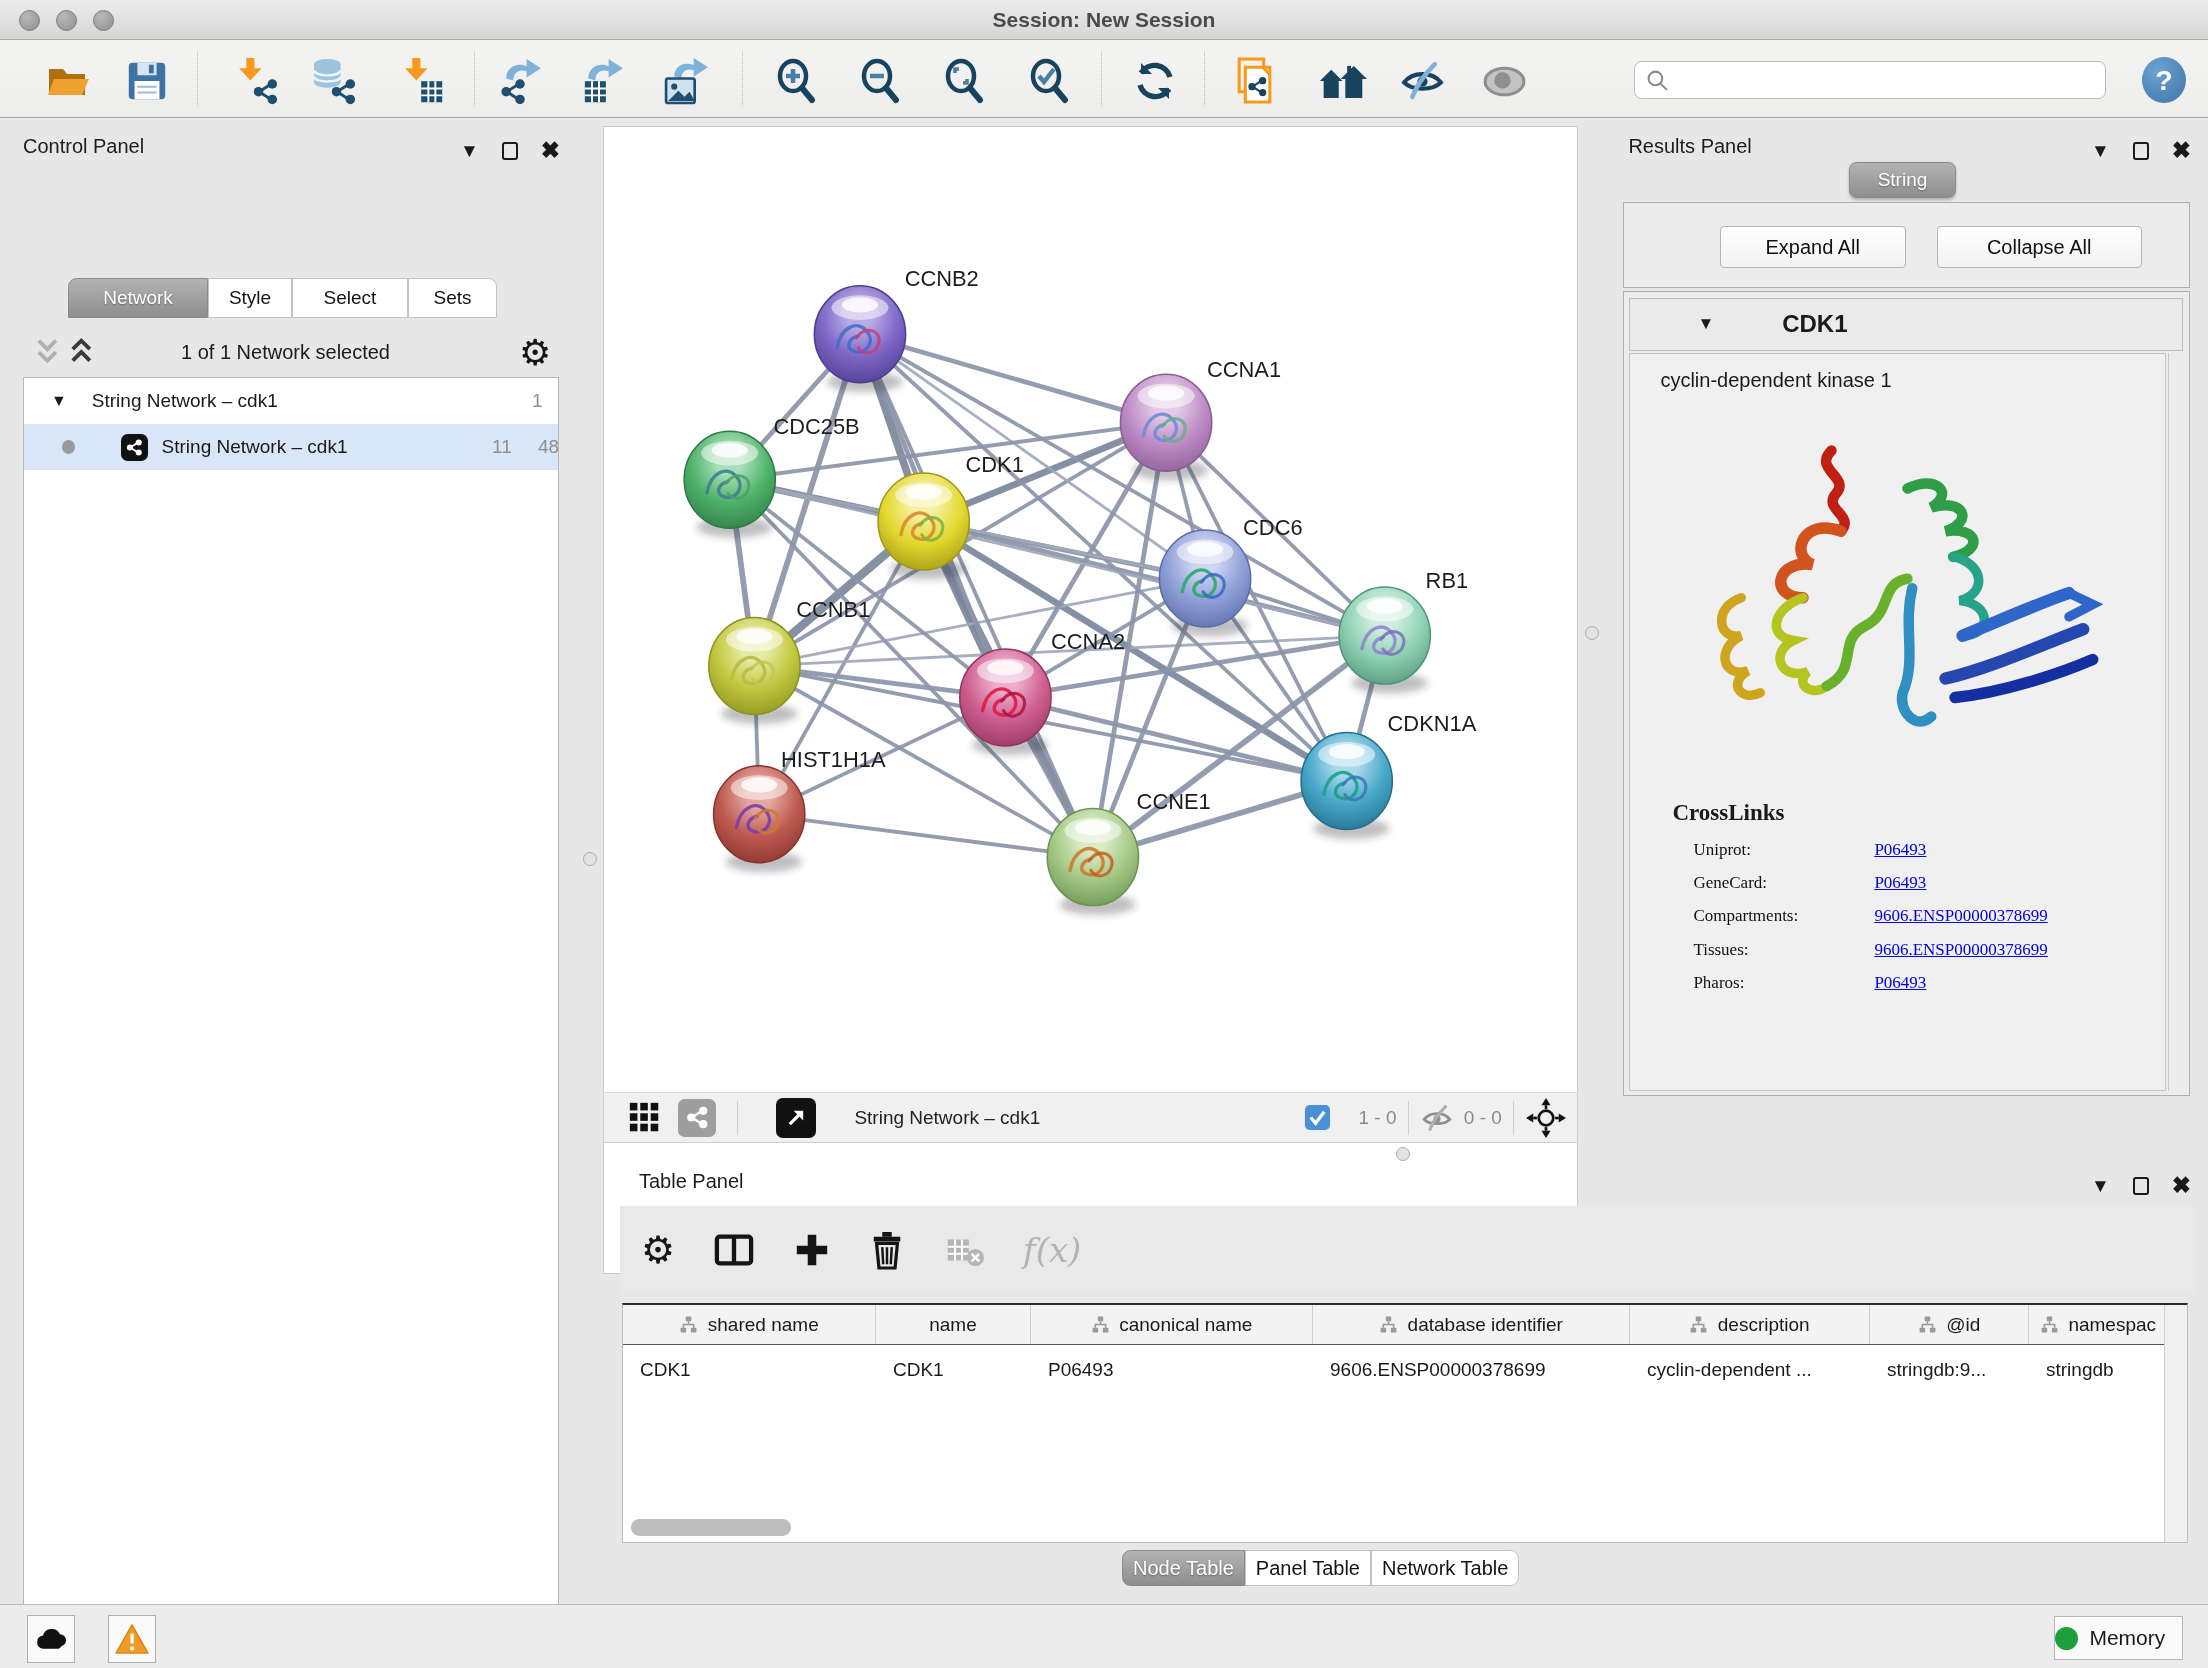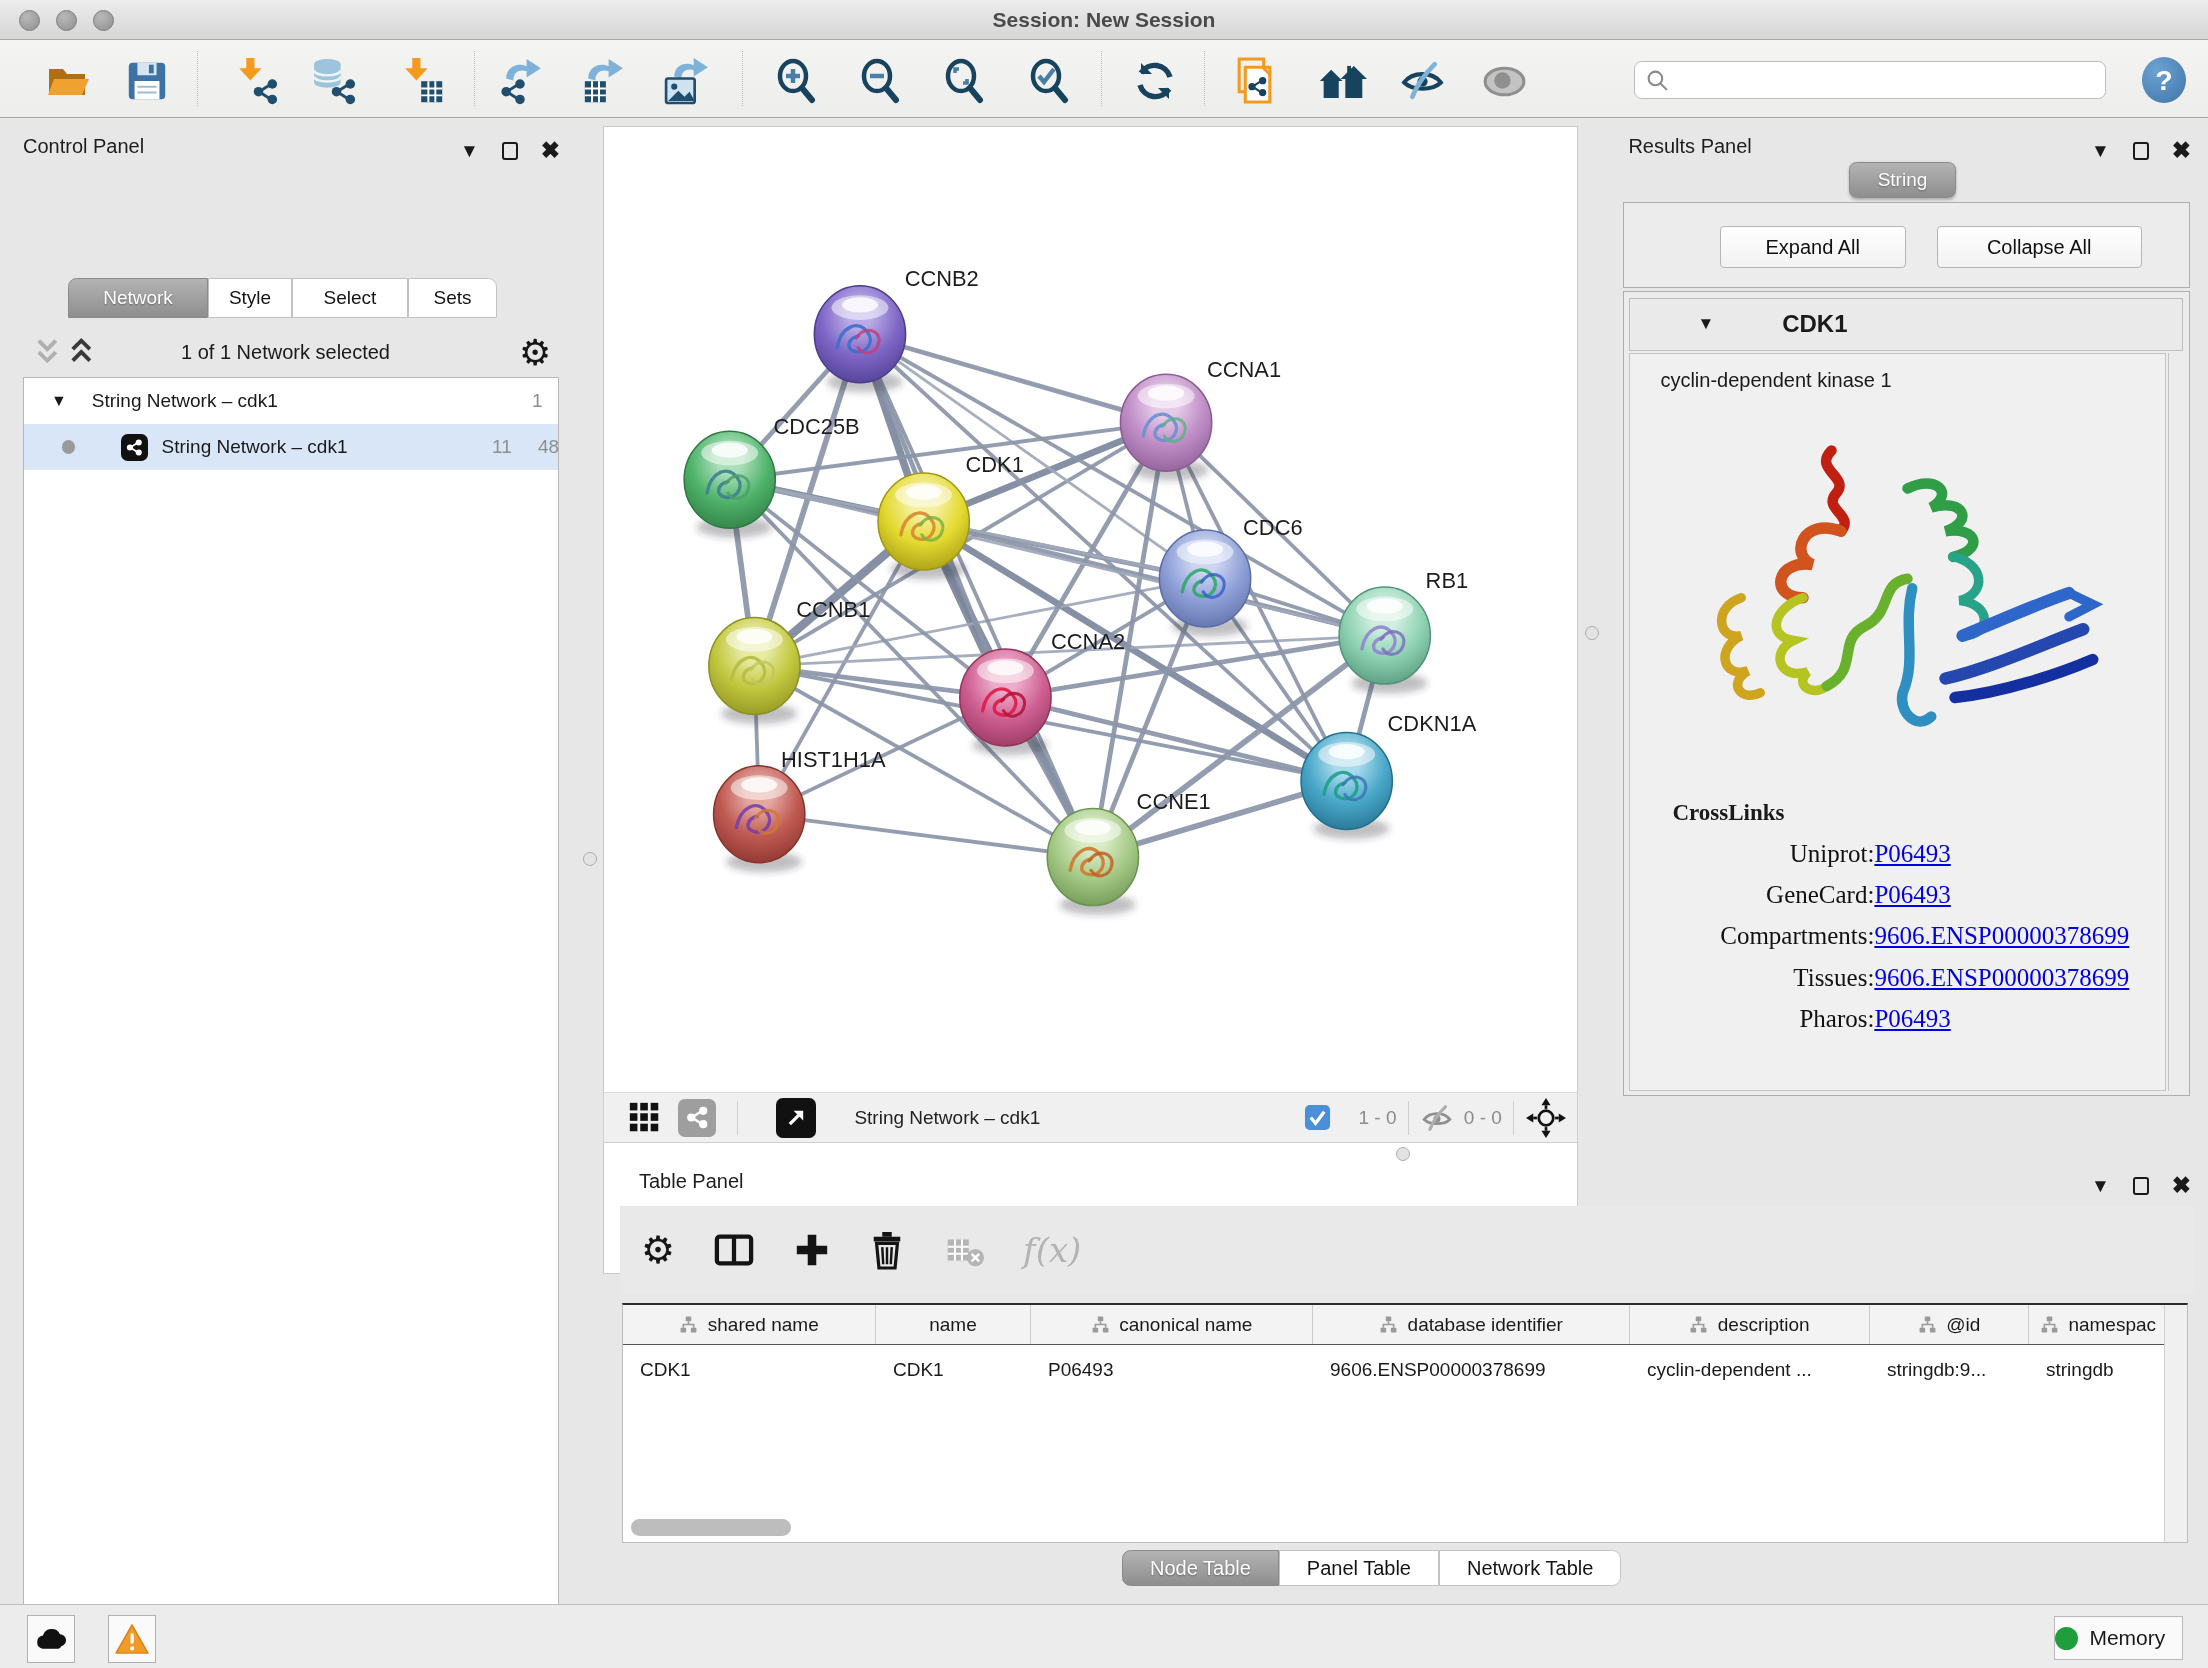--- a/index.html
+++ b/index.html
@@ -56,41 +56,41 @@
   .splitdot { position:absolute; width:14.3px; height:14.3px; border-radius:50%; background:#e3e3e3; border:1px solid #adadad; }
 
   
   .rp-box { position:absolute; border:1px solid #adadad; background:#ececec; }
   .btn { background:linear-gradient(#ffffff,#f2f2f2); border:1.9px solid #b5b5b5; border-radius:4px;
     font-size:20px; color:#111; display:flex; align-items:center; justify-content:center;margin-left:24px; }
   .rp-entry-head { position:absolute; left:5.7px; top:5.7px; right:5.7px; height:53px; background:#eaeaea;
     border:1px solid #bdbdbd; display:flex; align-items:center; }
   .rp-content { position:absolute; left:5.7px; top:61px; right:23px; bottom:3.8px; background:#f0f0f0; border:1px solid #c4c4c4; }
   .serif { font-family:"Liberation Serif", serif; }
-  .xl-row { display:flex; font-size:25px; margin:13.3px 0 13.3px 63px;text-align:right; }
+  .xl-row { display:flex; font-size:17px; margin:13.3px 0 13.3px 63px; }
   .xl-label { width:181px; color:#111; }
   .xl-link { color:#0000e0; text-decoration:underline; }
   .rp-scroll { position:absolute; top:61px; right:3.8px; bottom:3.8px; width:17px; background:#ececec; border-left:1px solid #c6c6c6; }
 
   
   .tp-toolbar { position:absolute; left:620px; top:1206px; width:1575px; height:88px; background:#e9e9e9; display:flex; align-items:center; gap:38px; padding-left:21px; }
   .gear-glyph { font-size:38px; color:#161616; line-height:1; }
   .fx { font-family:"DejaVu Serif", serif; font-style:italic; font-size:34px; color:#b3b3b3; }
   .ntable { position:absolute; left:622px; top:1303px; width:1566px; height:240px; background:#fff;
     border-top:2.9px solid #2b2b2b; border-left:1px solid #bdbdbd; border-right:1px solid #bdbdbd; border-bottom:1px solid #bdbdbd; }
   .thead { display:flex; height:40px; background:#f3f3f3; border-bottom:1.9px solid #555; }
   .th { display:flex; align-items:center; justify-content:center; gap:9.5px; font-size:19px; color:#1a1a1a;
     border-right:1px solid #cdcdcd; overflow:hidden; white-space:nowrap; }
   .trow { display:flex; height:49px; }
   .td { font-size:19px; display:flex; align-items:center; padding-left:17px; overflow:hidden; white-space:nowrap; }
   .vscroll { position:absolute; right:0; top:0; bottom:0; width:23px; background:#f0f0f0; border-left:1px solid #d0d0d0; }
   .hscroll { position:absolute; left:0; bottom:3.8px; height:19px; width:1531px; }
   .hthumb { position:absolute; left:7.6px; top:0; width:160px; height:17px; border-radius:8.6px; background:#bdbdbd; }
   .tp-tabs { position:absolute; left:1122px; top:1550px; display:flex; height:48px; }
-  .tp-tabs .tab { height:36px; font-size:20px; padding:0 27px; }
+  .tp-tabs .tab { height:36px; font-size:20px; padding:0 10px; }
   .tp-tabs .tab:first-child { border-radius:8.6px 0 0 8.6px; }
   .tp-tabs .tab:last-child { border-radius:0 8.6px 8.6px 0; }
 
   
   .statusbar { position:absolute; left:0; top:1604px; width:2208px; height:65px; background:#ececec; border-top:1px solid #bdbdbd; }
   .sq-btn { position:absolute; top:9.5px; width:48px; height:48px; background:#fafafa; border:1.9px solid #b0b0b0; display:flex; align-items:center; justify-content:center; }
   .mem-btn { position:absolute; right:25px; top:11.4px; width:129px; height:44px; background:#fafafa; border:1.9px solid #b9b9b9;
     display:flex; align-items:center; justify-content:flex-start; gap:11.4px; font-size:21px; }
   .mem-dot { width:23px; height:23px; border-radius:50%; }
 </style>

